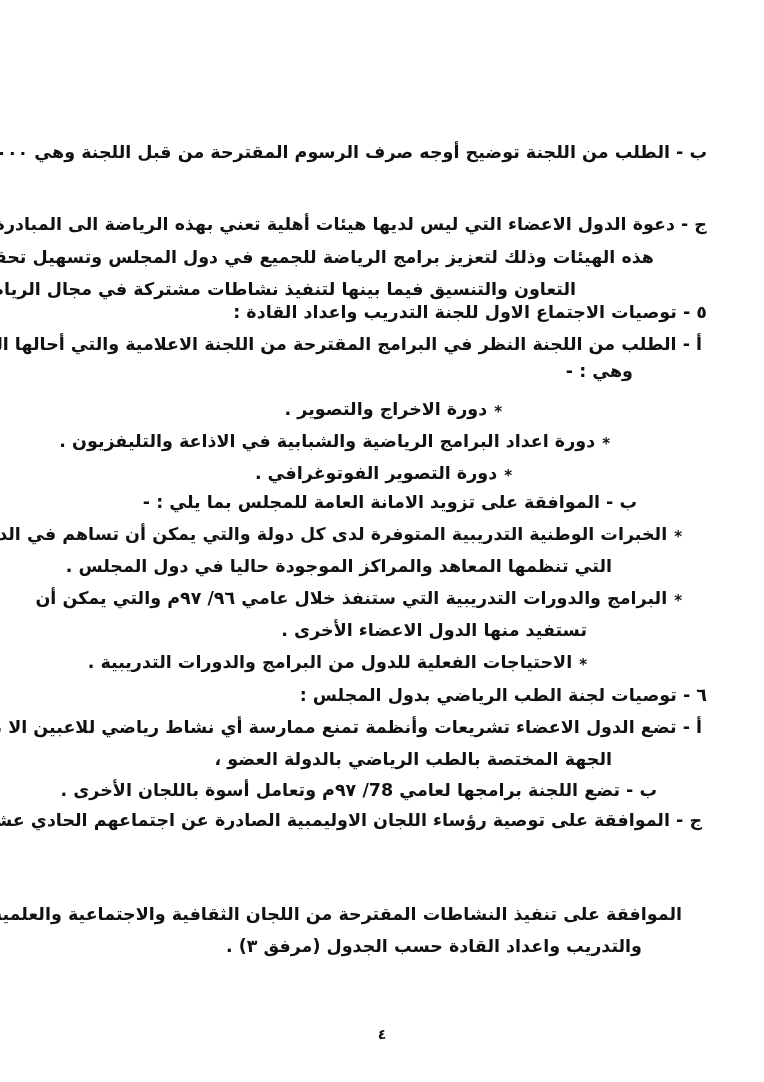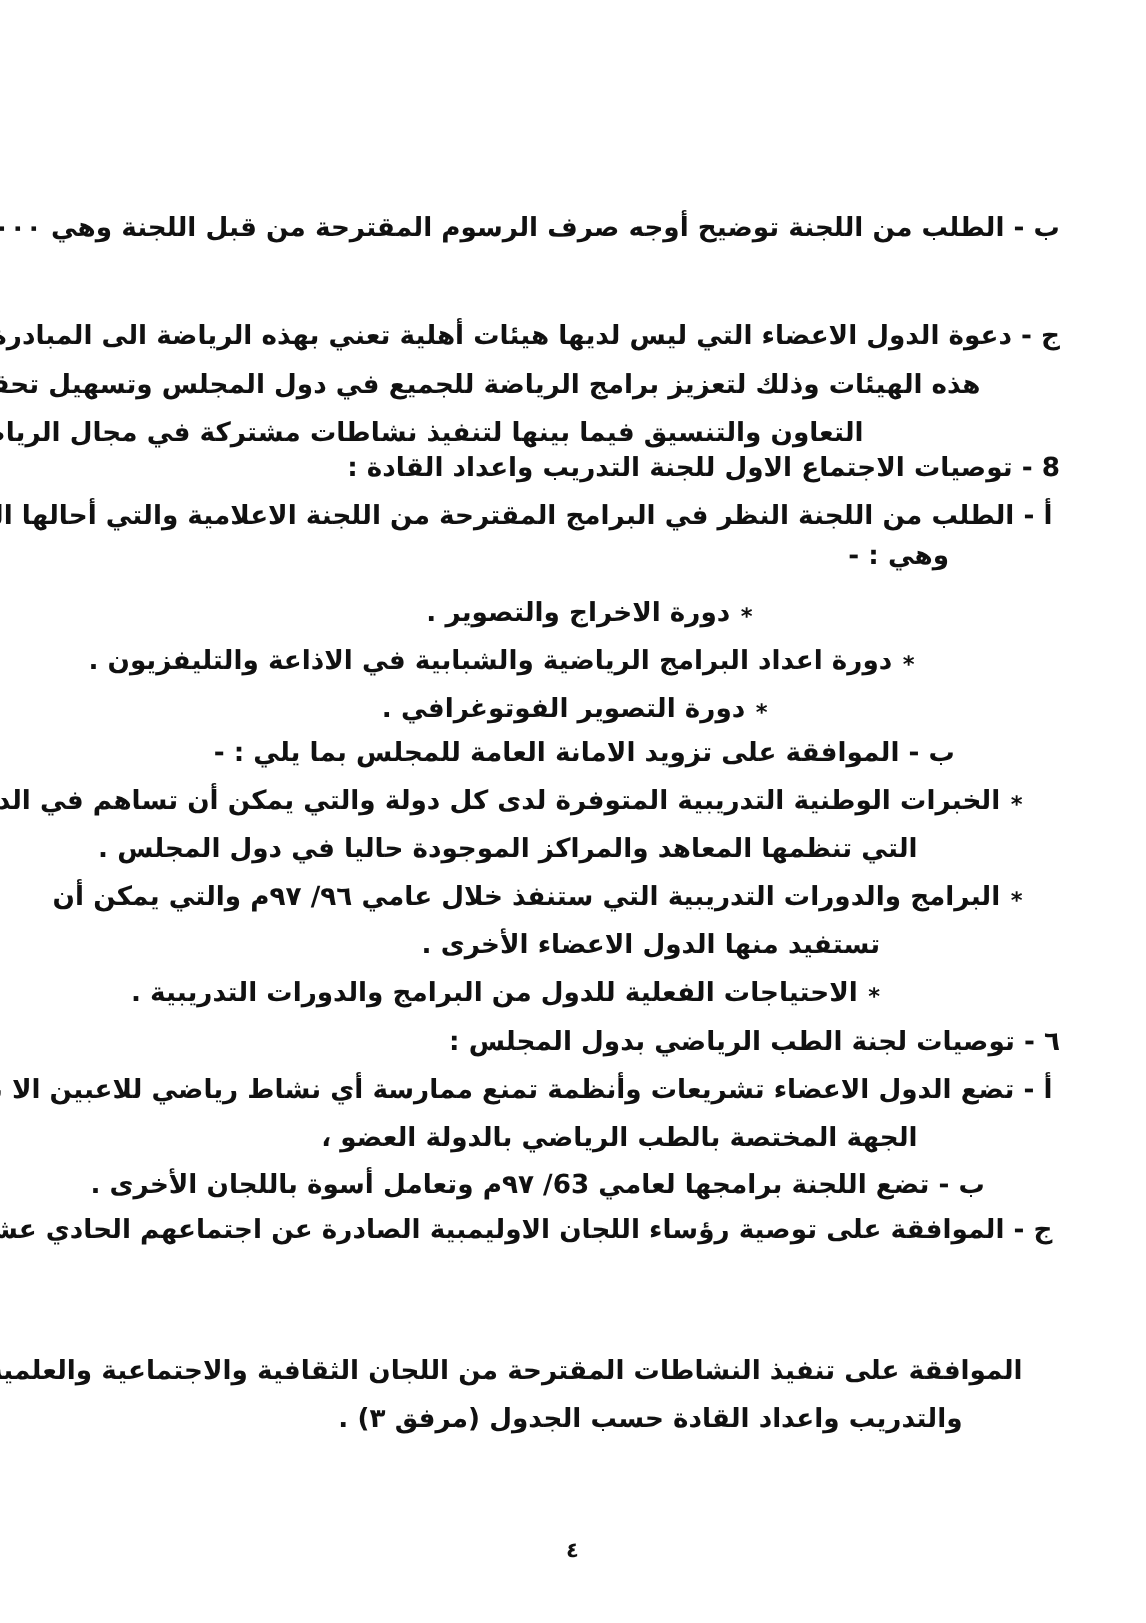--- a/index.html
+++ b/index.html
@@ -41,21 +41,21 @@
 <body>
 
 <div class="page">
 
   <div class="ln" style="top:140px; right:57px">ب - الطلب من اللجنة توضيح أوجه صرف الرسوم المقترحة من قبل اللجنة وهي ٣٠٠٠ د.</div>
 
   <div class="ln" style="top:212px; right:57px">ج - دعوة الدول الاعضاء التي ليس لديها هيئات أهلية تعني بهذه الرياضة الى المبادرة بتأسيس</div>
   <div class="ln" style="top:245px; right:110px">هذه الهيئات وذلك لتعزيز برامج الرياضة للجميع في دول المجلس وتسهيل تحقيق</div>
   <div class="ln" style="top:277px; right:188px">التعاون والتنسيق فيما بينها لتنفيذ نشاطات مشتركة في مجال الرياضة للجميع .</div>
 
-  <div class="ln" style="top:300px; right:57px">8 - توصيات الاجتماع الاول للجنة التدريب واعداد القادة :</div>
+  <div class="ln" style="top:300px; right:57px">٥ - توصيات الاجتماع الاول للجنة التدريب واعداد القادة :</div>
   <div class="ln" style="top:332px; right:62px">أ - الطلب من اللجنة النظر في البرامج المقترحة من اللجنة الاعلامية والتي أحالها الوكلاء</div>
   <div class="ln" style="top:359px; right:131px">وهي : -</div>
 
   <div class="ln" style="top:397px; right:262px">
     <span class="bullet">*</span><span>دورة الاخراج والتصوير .</span>
   </div>
   <div class="ln" style="top:429px; right:154px">
     <span class="bullet">*</span><span>دورة اعداد البرامج الرياضية والشبابية في الاذاعة والتليفزيون .</span>
   </div>
   <div class="ln" style="top:461px; right:252px">
@@ -74,21 +74,21 @@
   </div>
   <div class="ln" style="top:618px; right:177px">تستفيد منها الدول الاعضاء الأخرى .</div>
 
   <div class="ln" style="top:650px; right:177px">
     <span class="bullet">*</span><span>الاحتياجات الفعلية للدول من البرامج والدورات التدريبية .</span>
   </div>
 
   <div class="ln" style="top:683px; right:57px">٦ - توصيات لجنة الطب الرياضي بدول المجلس :</div>
   <div class="ln" style="top:715px; right:62px">أ - تضع الدول الاعضاء تشريعات وأنظمة تمنع ممارسة أي نشاط رياضي للاعبين الا بموافقة</div>
   <div class="ln" style="top:747px; right:152px">الجهة المختصة بالطب الرياضي بالدولة العضو ،</div>
-  <div class="ln" style="top:778px; right:107px">ب - تضع اللجنة برامجها لعامي 63/ ٩٧م وتعامل أسوة باللجان الأخرى .</div>
+  <div class="ln" style="top:778px; right:107px">ب - تضع اللجنة برامجها لعامي 78/ ٩٧م وتعامل أسوة باللجان الأخرى .</div>
   <div class="ln" style="top:808px; right:62px">ج - الموافقة على توصية رؤساء اللجان الاوليمبية الصادرة عن اجتماعهم الحادي عشر بأن</div>
 
   <div class="ln" style="top:902px; right:82px">الموافقة على تنفيذ النشاطات المقترحة من اللجان الثقافية والاجتماعية والعلمية والاعلامية</div>
   <div class="ln" style="top:934px; right:122px">والتدريب واعداد القادة حسب الجدول (مرفق ٣) .</div>
 
   <div class="pageno" style="top:1026px">٤</div>
 
 </div>
 
 </body></html>

